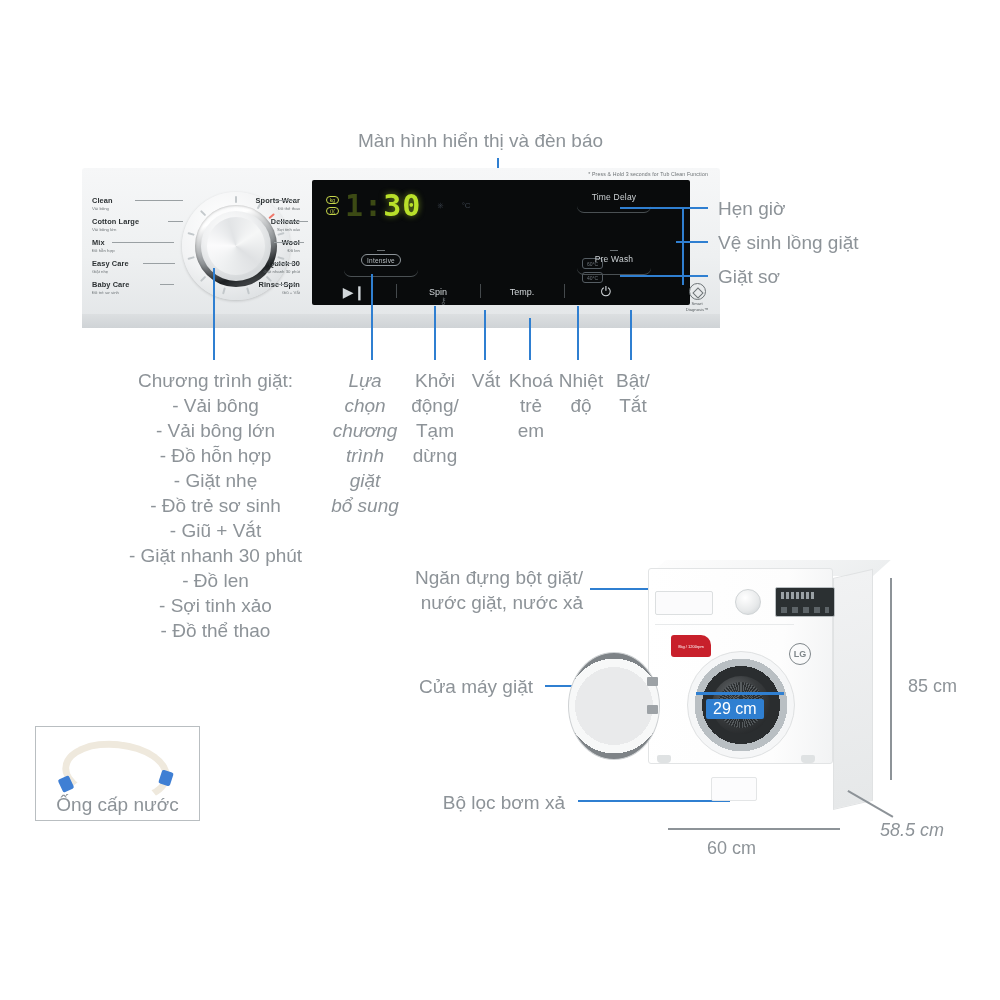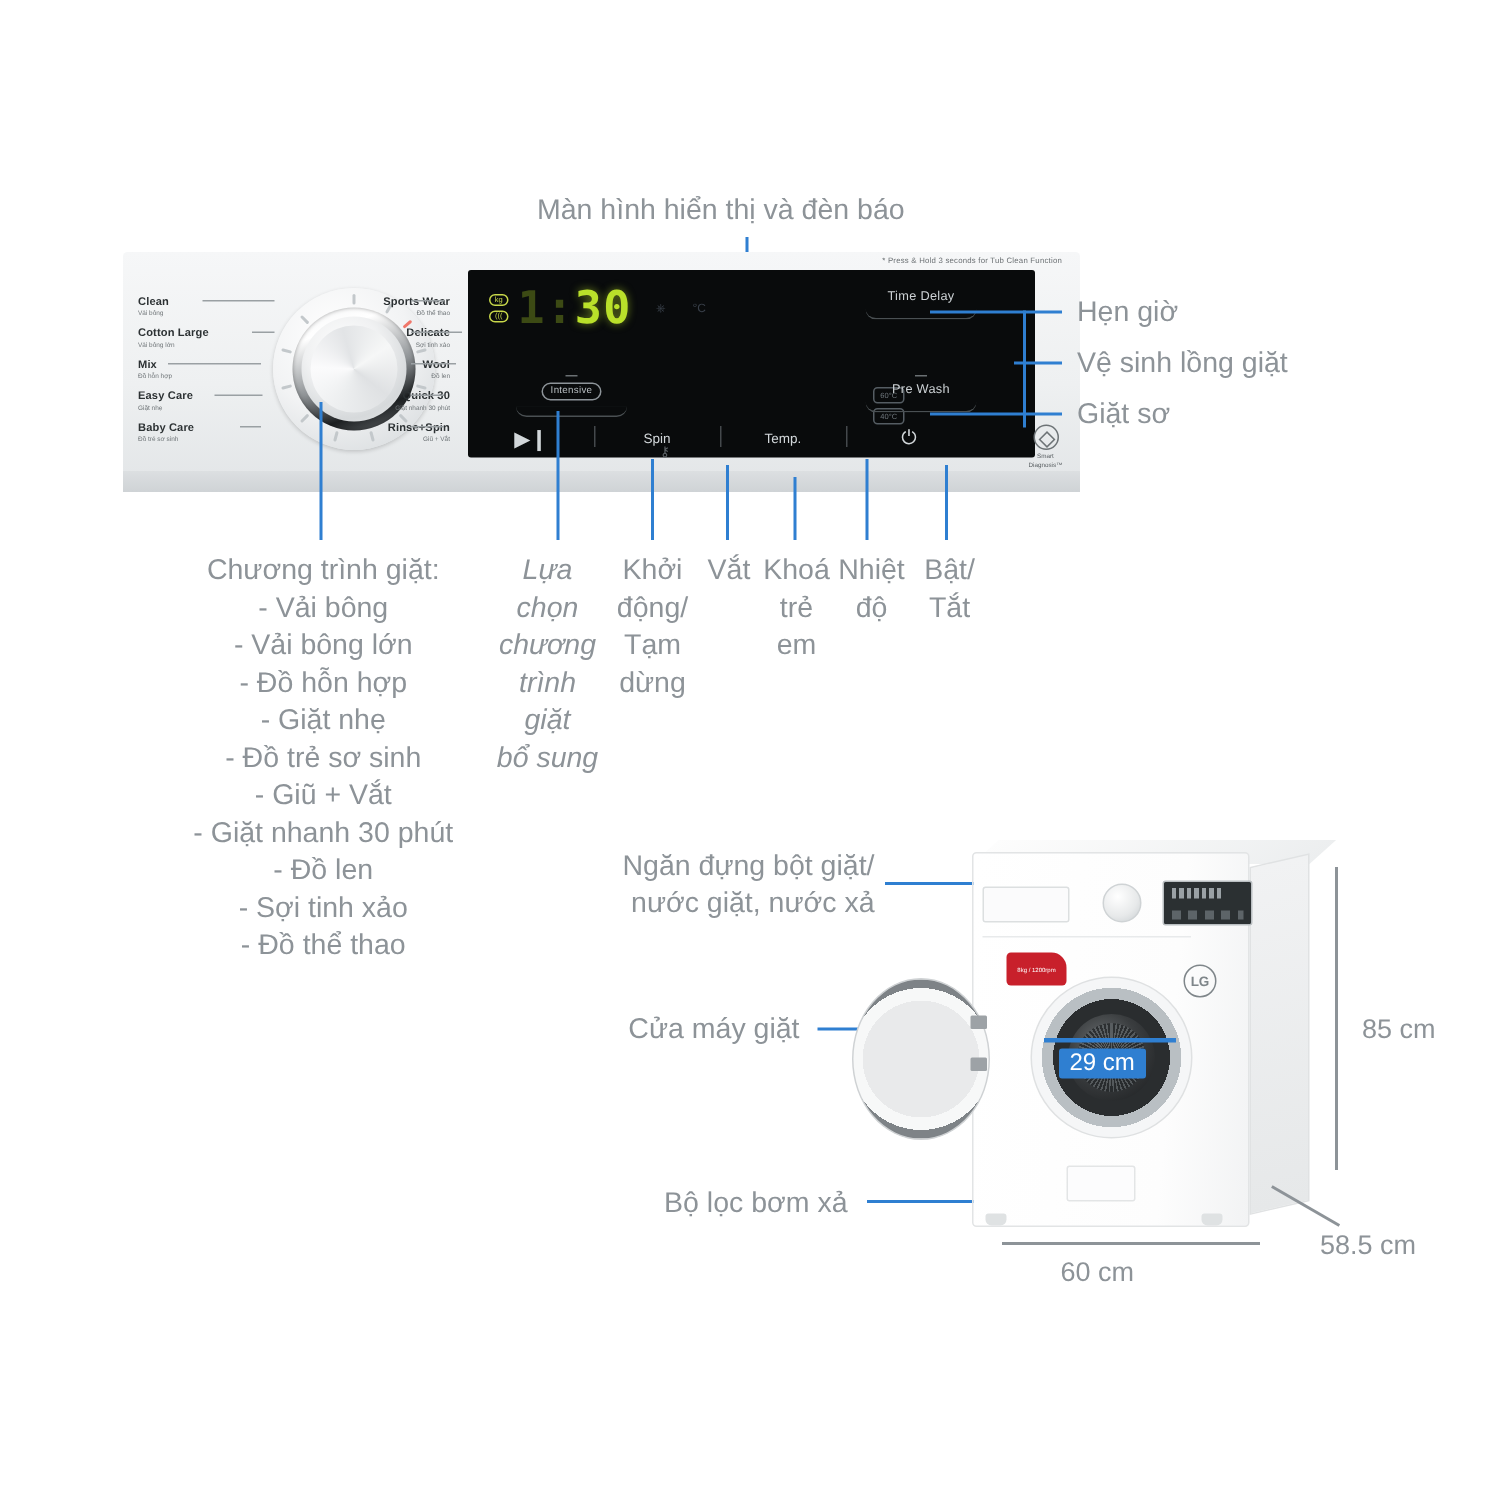--- a/index.html
+++ b/index.html
@@ -105,21 +105,21 @@
   #smartdiag .ring{
     width:17px;height:17px;border:1.4px solid #6d7376;border-radius:50%;margin:0 auto;
     position:relative;
   }
   #smartdiag .ring:after{content:"";position:absolute;left:4.5px;top:4.5px;width:6px;height:6px;border:1.3px solid #6d7376;transform:rotate(45deg);}
   #smartdiag .cap{ font-size:4.2px; line-height:5px; margin-top:1px; }
 
   
   #washer { position:absolute; left:648px; top:560px; width:232px; height:265px; }
   .wbody{
-    position:absolute; left:0; top:8px; width:185px; height:250px;
+    position:absolute; left:0; top:8px; width:185px; height:196px;
     background:linear-gradient(95deg,#ffffff 0%,#fdfdfd 70%,#f2f3f4 100%);
     border:1px solid #e2e4e5; border-radius:3px;
   }
   .wside{
     position:absolute; left:185px; top:18px; width:40px; height:232px;
     background:linear-gradient(180deg,#f1f2f3,#e6e8e9);
     transform:skewY(-13deg); transform-origin:left top; border:1px solid #e0e2e3;
   }
   .wtop{
     position:absolute; left:0; top:0px; width:225px; height:16px;
@@ -417,16 +417,22 @@
   <div class="badge29" style="left:58px; top:139px;">29 cm</div>
 </div>
 
 <div class="dimarrow" style="left:890px; top:578px; width:1.5px; height:202px;"></div>
 <div class="abs dimlabel" style="left:908px; top:676px;">85 cm</div>
 
 <div class="dimarrow" style="left:668px; top:828px; width:172px; height:1.5px;"></div>
 <div class="abs dimlabel" style="left:707px; top:838px;text-align:right;">60 cm</div>
 
 <div class="dimarrow" style="left:848px; top:790px; width:52px; height:1.5px; transform:rotate(30deg); transform-origin:left center;"></div>
-<div class="abs dimlabel" style="left:880px; top:820px;">58.5 cm</div>
+<div class="abs dimlabel" style="left:880px; top:820px;font-style:italic;">58.5 cm</div>
 
 <div id="acc">
+  <div class="box">
+    <div class="hose"></div>
+    <div class="hose-end" style="left:24px; top:50px; transform:rotate(-25deg);"></div>
+    <div class="hose-end" style="left:124px; top:44px; transform:rotate(18deg);"></div>
+    <div class="cap">Ống cấp nước</div>
+  </div>
 </div>
 
 </body></html>

